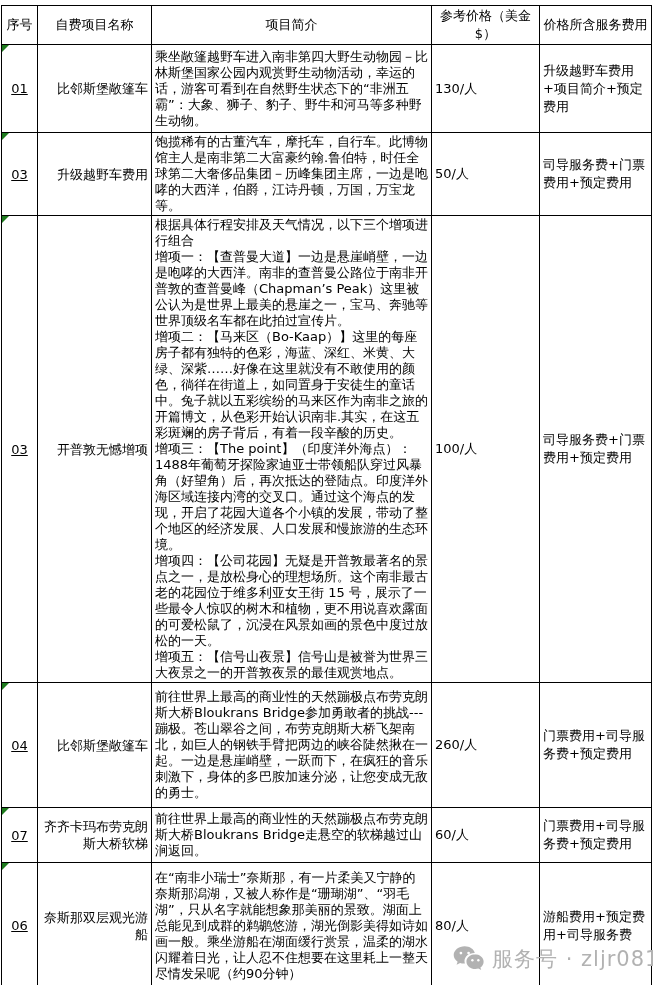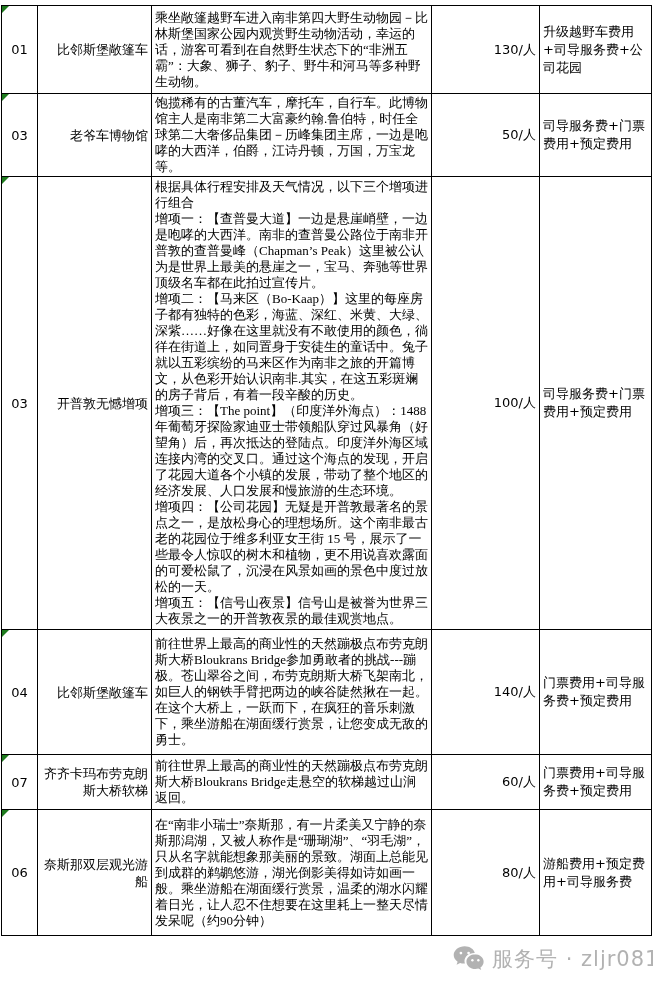--- a/index.html
+++ b/index.html
@@ -18,28 +18,27 @@
     border:1px solid #000;
     font-size:13px;
     font-weight:normal;
     padding:1px 3px;
     vertical-align:middle;
     overflow:hidden;
     box-sizing:border-box;
   }
   .title-row td{height:15px;text-align:center;padding:0;}
   .header-row th{height:26px;text-align:center;}
-  .num-cell{text-align:center;position:relative;}
+  .num-cell{text-align:center;position:relative;text-decoration:underline;}
   .name-cell{text-align:right;line-height:17px;}
   .desc-cell{
     text-align:left;line-height:16px;white-space:pre-line;
     padding:1px 4px;
-    font-family:Liberation Serif, serif;
   }
-  .price-cell{text-align:right;}
+  .price-cell{text-align:left;}
   .service-cell{text-align:left;line-height:18px;padding:1px 4px;}
   .r1 td{height:88px;}
   .r2 td{height:71px;}
   .r3 td{height:453px;}
   .r4 td{height:125px;}
   .r5 td{height:55px;}
   .r6 td{height:126px;}
   
   .tri{
     position:absolute;left:0;top:0;width:0;height:0;
@@ -62,32 +61,39 @@
 
 <table class="price-table">
   <colgroup>
     <col style="width:36px">
     <col style="width:114px">
     <col style="width:280px">
     <col style="width:108px">
     <col style="width:112px">
   </colgroup>
   <tbody>
+    <tr class="header-row">
+      <th>序号</th>
+      <th>自费项目名称</th>
+      <th>项目简介</th>
+      <th>参考价格（美金$）</th>
+      <th>价格所含服务费用</th>
+    </tr>
 
     <tr class="r1">
       <td class="num-cell"><span class="tri"></span><span>01</span></td>
       <td class="name-cell">比邻斯堡敞篷车</td>
       <td class="desc-cell">乘坐敞篷越野车进入南非第四大野生动物园－比林斯堡国家公园内观赏野生动物活动，幸运的话，游客可看到在自然野生状态下的“非洲五霸”：大象、狮子、豹子、野牛和河马等多种野生动物。</td>
       <td class="price-cell">130/人</td>
-      <td class="service-cell">升级越野车费用+司导服务费+公司花园</td>
+      <td class="service-cell">升级越野车费用+项目简介+预定费用</td>
     </tr>
 
     <tr class="r2">
       <td class="num-cell"><span class="tri"></span><span>03</span></td>
-      <td class="name-cell">老爷车博物馆</td>
+      <td class="name-cell">升级越野车费用</td>
       <td class="desc-cell">饱揽稀有的古董汽车，摩托车，自行车。此博物馆主人是南非第二大富豪约翰.鲁伯特，时任全球第二大奢侈品集团－历峰集团主席，一边是咆哮的大西洋，伯爵，江诗丹顿，万国，万宝龙等。</td>
       <td class="price-cell">50/人</td>
       <td class="service-cell">司导服务费+门票费用+预定费用</td>
     </tr>
 
     <tr class="r3">
       <td class="num-cell"><span class="tri"></span><span>03</span></td>
       <td class="name-cell">开普敦无憾增项</td>
       <td class="desc-cell">根据具体行程安排及天气情况，以下三个增项进行组合
 增项一：【查普曼大道】一边是悬崖峭壁，一边是咆哮的大西洋。南非的查普曼公路位于南非开普敦的查普曼峰（Chapman’s Peak）这里被公认为是世界上最美的悬崖之一，宝马、奔驰等世界顶级名车都在此拍过宣传片。
@@ -95,22 +101,22 @@
 增项三：【The point】（印度洋外海点）：1488年葡萄牙探险家迪亚士带领船队穿过风暴角（好望角）后，再次抵达的登陆点。印度洋外海区域连接内湾的交叉口。通过这个海点的发现，开启了花园大道各个小镇的发展，带动了整个地区的经济发展、人口发展和慢旅游的生态环境。
 增项四：【公司花园】无疑是开普敦最著名的景点之一，是放松身心的理想场所。这个南非最古老的花园位于维多利亚女王街 15 号，展示了一些最令人惊叹的树木和植物，更不用说喜欢露面的可爱松鼠了，沉浸在风景如画的景色中度过放松的一天。
 增项五：【信号山夜景】信号山是被誉为世界三大夜景之一的开普敦夜景的最佳观赏地点。</td>
       <td class="price-cell">100/人</td>
       <td class="service-cell">司导服务费+门票费用+预定费用</td>
     </tr>
 
     <tr class="r4">
       <td class="num-cell"><span class="tri"></span><span>04</span></td>
       <td class="name-cell">比邻斯堡敞篷车</td>
-      <td class="desc-cell">前往世界上最高的商业性的天然蹦极点布劳克朗斯大桥Bloukrans Bridge参加勇敢者的挑战---蹦极。苍山翠谷之间，布劳克朗斯大桥飞架南北，如巨人的钢铁手臂把两边的峡谷陡然揪在一起。在这个大桥上，一跃而下，在疯狂的音乐刺激下，乘坐游船在湖面缓行赏景，让您变成无敌的勇士。</td>
-      <td class="price-cell">140/人</td>
+      <td class="desc-cell">前往世界上最高的商业性的天然蹦极点布劳克朗斯大桥Bloukrans Bridge参加勇敢者的挑战---蹦极。苍山翠谷之间，布劳克朗斯大桥飞架南北，如巨人的钢铁手臂把两边的峡谷陡然揪在一起。一边是悬崖峭壁，一跃而下，在疯狂的音乐刺激下，身体的多巴胺加速分泌，让您变成无敌的勇士。</td>
+      <td class="price-cell">260/人</td>
       <td class="service-cell">门票费用+司导服务费+预定费用</td>
     </tr>
 
     <tr class="r5">
       <td class="num-cell"><span class="tri"></span><span>07</span></td>
       <td class="name-cell">齐齐卡玛布劳克朗斯大桥软梯</td>
       <td class="desc-cell">前往世界上最高的商业性的天然蹦极点布劳克朗斯大桥Bloukrans Bridge走悬空的软梯越过山涧返回。</td>
       <td class="price-cell">60/人</td>
       <td class="service-cell">门票费用+司导服务费+预定费用</td>
     </tr>

